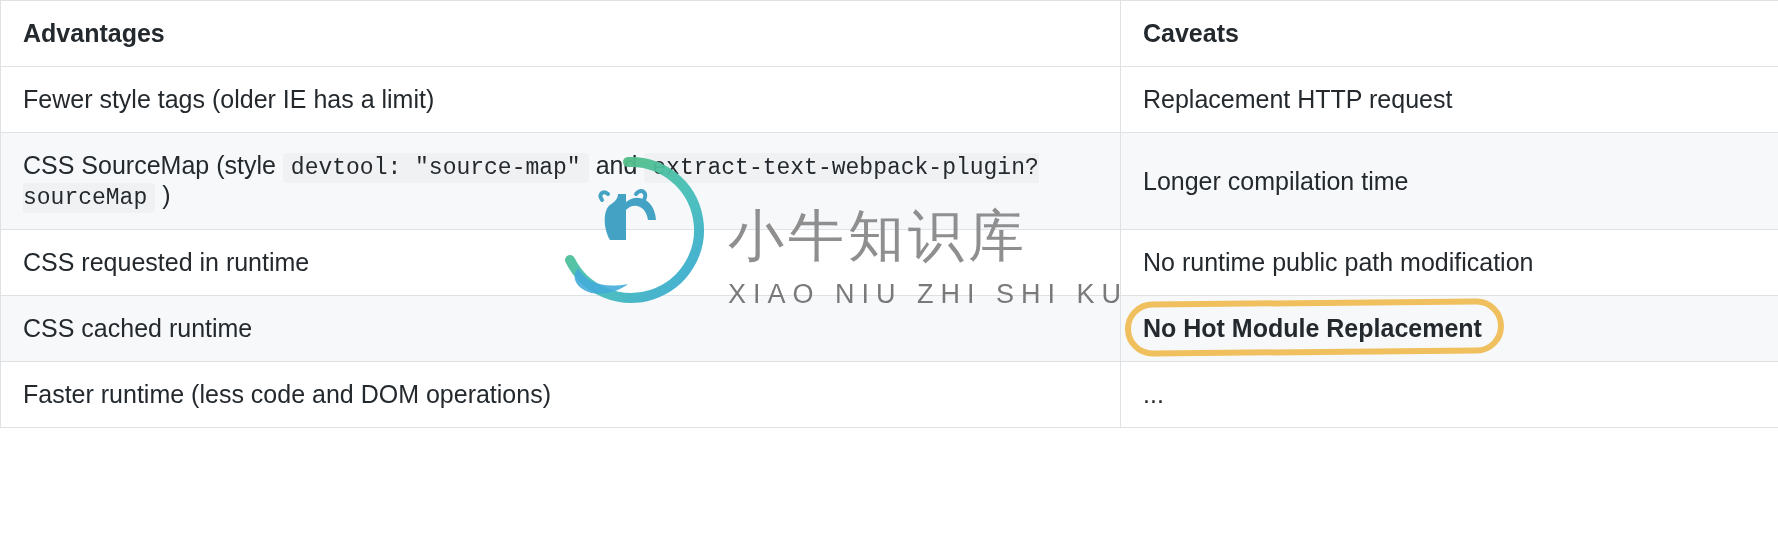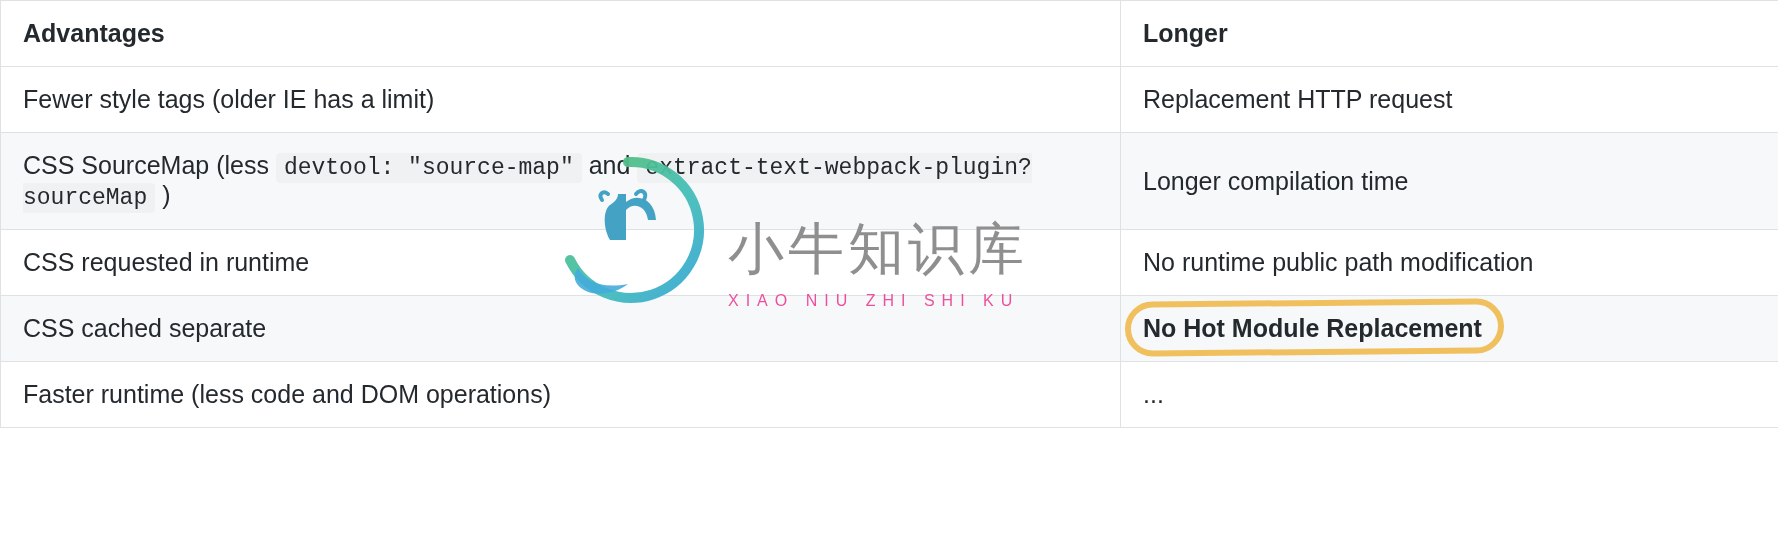--- a/index.html
+++ b/index.html
@@ -76,57 +76,57 @@
     .watermark-text {
       margin-left: 20px;
     }
     .watermark-cn {
       font-size: 56px;
       color: #8a8a8a;
       letter-spacing: 4px;
       font-weight: 400;
     }
     .watermark-en {
-      font-size: 16px;
-      color: #ec4899;
+      font-size: 27px;
+      color: #737373;
       letter-spacing: 7px;
       margin-top: 4px;
     }
   </style>
 </head>
 <body>
 
 <table>
   <colgroup>
     <col class="advantages">
     <col class="caveats">
   </colgroup>
   <thead>
     <tr>
       <th>Advantages</th>
-      <th>Longer</th>
+      <th>Caveats</th>
     </tr>
   </thead>
   <tbody>
     <tr>
       <td>Fewer style tags (older IE has a limit)</td>
       <td>Replacement HTTP request</td>
     </tr>
     <tr class="alt">
       <td>
-        <span>CSS SourceMap (less </span><code>devtool: "source-map"</code><span> and </span><code>extract-text-webpack-plugin?sourceMap</code><span> )</span>
+        <span>CSS SourceMap (style </span><code>devtool: "source-map"</code><span> and </span><code>extract-text-webpack-plugin?sourceMap</code><span> )</span>
       </td>
       <td>Longer compilation time</td>
     </tr>
     <tr>
       <td>CSS requested in runtime</td>
       <td>No runtime public path modification</td>
     </tr>
     <tr class="alt">
-      <td>CSS cached separate</td>
+      <td>CSS cached runtime</td>
       <td>
         <span class="highlight-wrap">
           <span>No Hot Module Replacement</span>
           <span class="highlight-circle"></span>
         </span>
       </td>
     </tr>
     <tr>
       <td>Faster runtime (less code and DOM operations)</td>
       <td>...</td>

